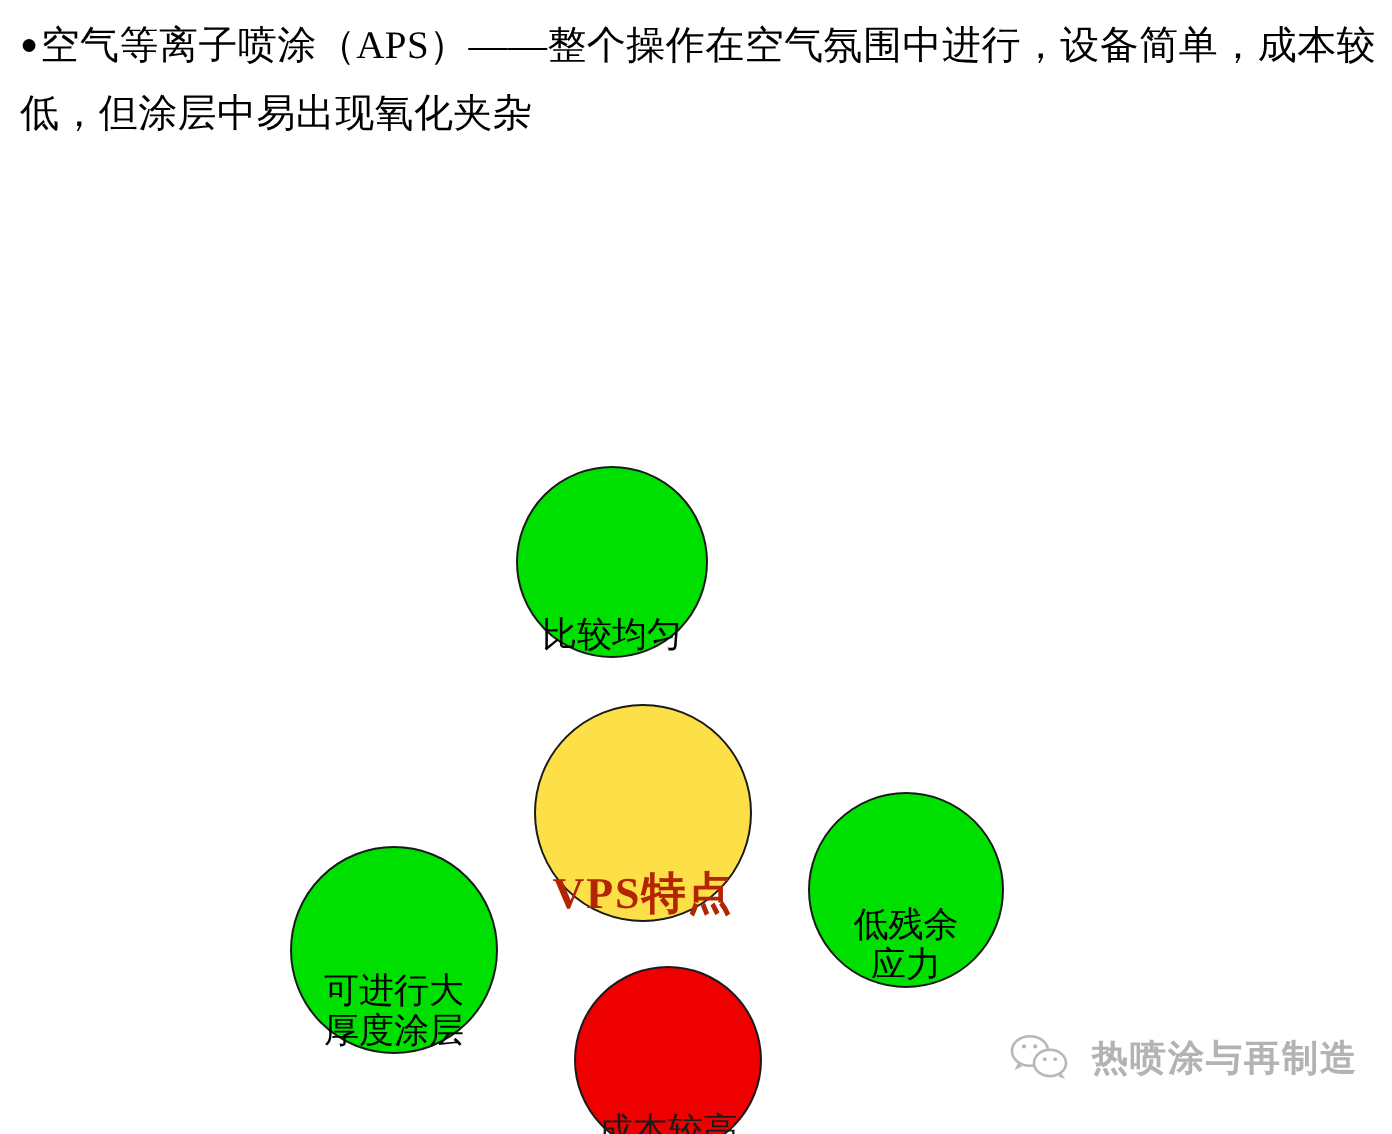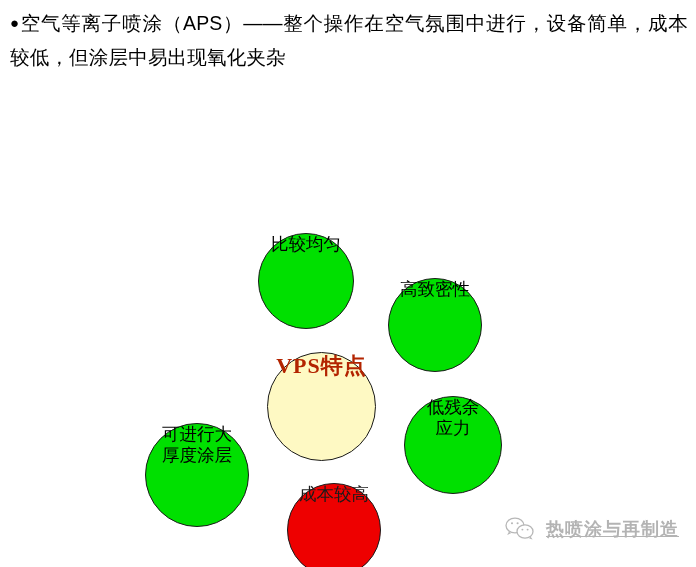--- a/index.html
+++ b/index.html
@@ -22,21 +22,21 @@
     top: 6px;
     width: 678px;
   }
   .bullet-para {
     font-size: 19.5px;
     line-height: 34px;
     color: #000000;
     letter-spacing: 0.2px;
     text-align: justify;
     margin: 0 0 2px 0;
-    font-family: Liberation Sans, sans-serif;
+    font-family: Liberation Serif, serif;
   }
   .bullet-dot {
     font-size: 15px;
     vertical-align: 2px;
     margin-right: 1px;
   }
 
   
   .diagram {
     position: absolute;
@@ -44,30 +44,30 @@
     top: 0;
     width: 696px;
     height: 567px;
   }
   .node {
     position: absolute;
     border-radius: 50%;
     border: 1px solid #1a1a1a;
     box-sizing: border-box;
     display: flex;
-    align-items: flex-start;
+    align-items: flex-end;
     justify-content: center;
     text-align: center;
     font-family: "Liberation Sans", "DejaVu Sans", sans-serif;
     line-height: 1.18;
     color: #000000;
     white-space: pre-line;
   }
   .node-green { background: #00e000; }
-  .node-yellow { background: #fef9c3; }
+  .node-yellow { background: #fde047; }
   .node-red { background: #ee0000; }
 
   .node-center {
     font-family: "Liberation Serif", "DejaVu Serif", serif;
     color: #b32400;
     font-size: 22px;
     font-weight: 700;
     letter-spacing: 1px;
   }
   .node-label { font-size: 17.5px; }
@@ -93,42 +93,38 @@
     opacity: 0.42;
   }
   .wm-icon { width: 34px; height: 26px; display: block; }
   .wm-text {
     font-family: "Liberation Sans", "DejaVu Sans", sans-serif;
     font-size: 18px;
     font-weight: 700;
     color: #4d4d4d;
     letter-spacing: 1px;
     white-space: nowrap;
-    text-decoration: underline;
   }
 </style>
 </head>
 <body>
 
 <div class="text-block">
   <p class="bullet-para">
     <span class="bullet-dot">●</span><span>空气等离子喷涂（APS）——整个操作在空气氛围中进行，设备简单，成本较低，但涂层中易出现氧化夹杂</span>
   </p>
 </div>
 
 <div class="diagram">
 
   <div class="node node-green node-label" id="node-uniform">
     <span>比较均匀</span>
   </div>
 
 
-  <div class="node node-green node-label" id="node-dense">
-    <span>高致密性</span>
-  </div>
 
   <div class="node node-green node-label" id="node-thick">
     <span>可进行大
 厚度涂层</span>
   </div>
 
   <div class="node node-green node-label" id="node-stress">
     <span>低残余
 应力</span>
   </div>

